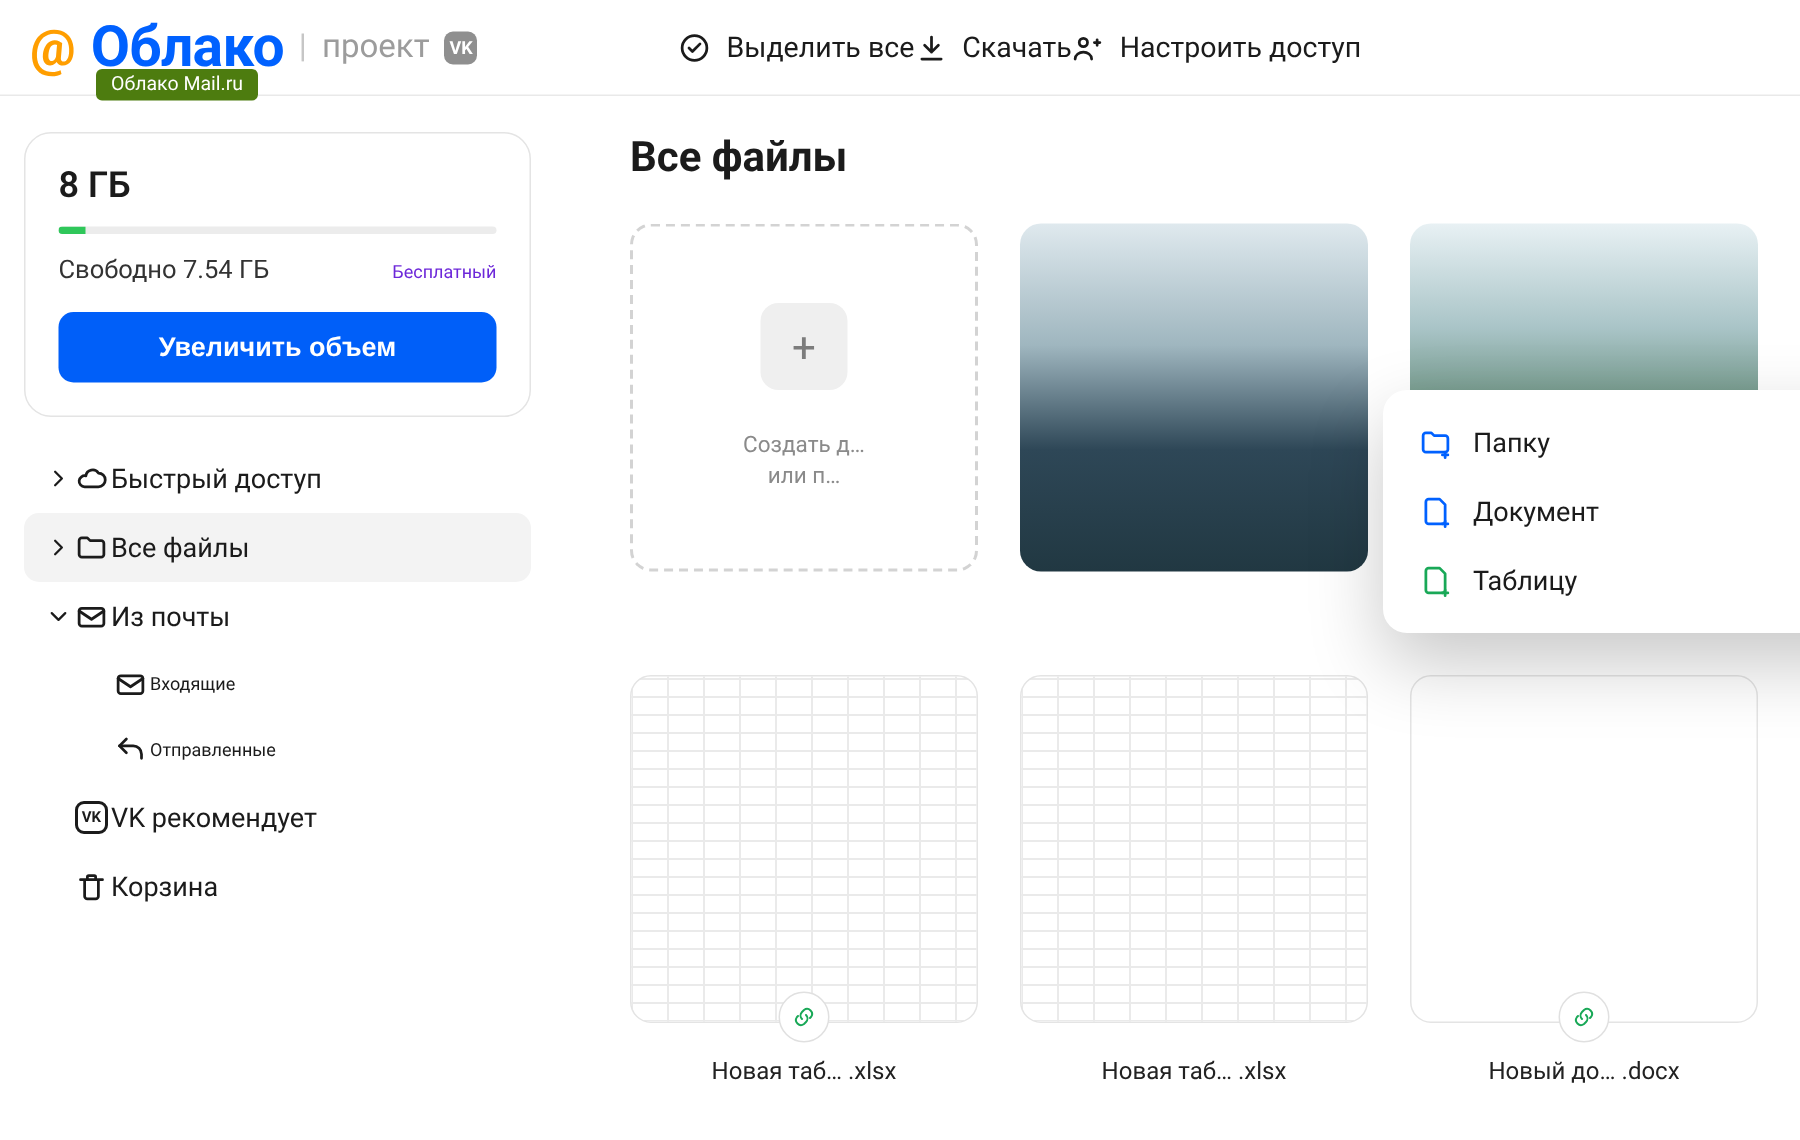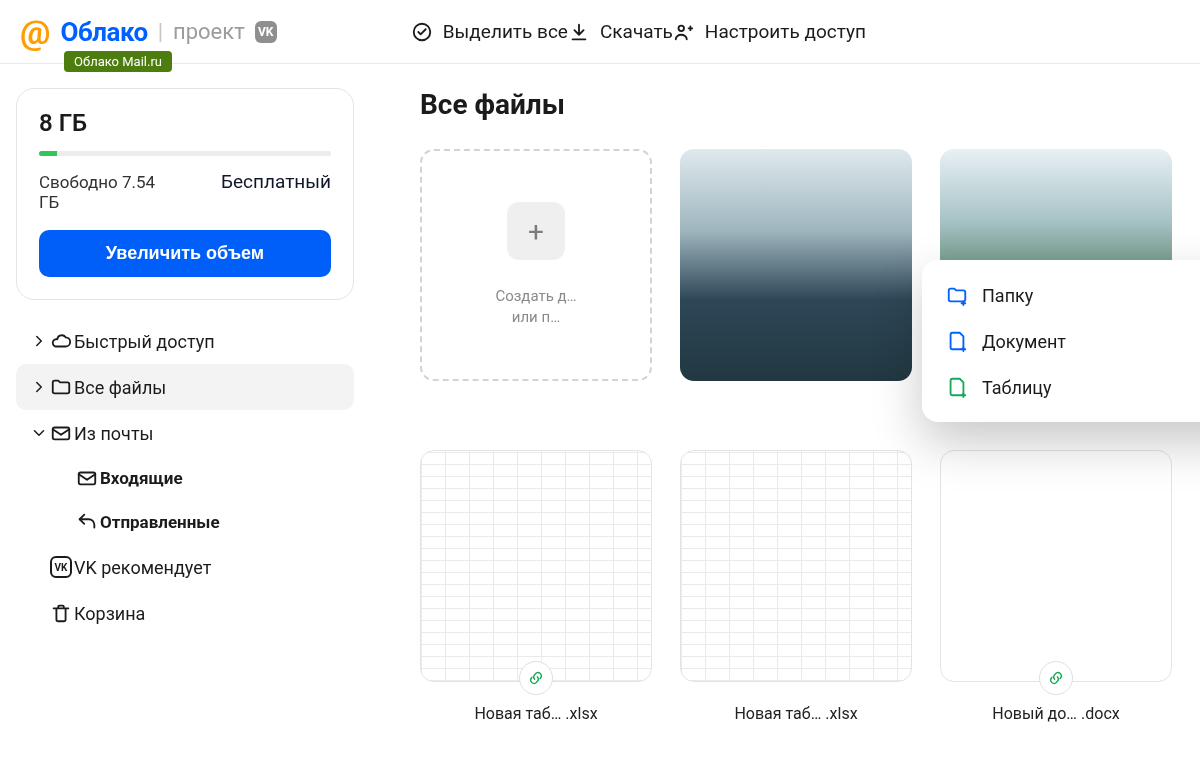--- a/index.html
+++ b/index.html
@@ -28,21 +28,21 @@
     position: relative;
   }
   .logo-at {
     color: #ff9e00;
     font-size: 34px;
     font-weight: 700;
     line-height: 1;
   }
   .logo-text {
     color: #0061ff;
-    font-size: 26px;
+    font-size: 38px;
     font-weight: 700;
     letter-spacing: -0.5px;
   }
   .logo-sep { color: #c6c6c6; font-size: 22px; }
   .project-label {
     color: #9c9c9c;
     font-size: 22px;
     font-weight: 400;
   }
   .vk-badge {
@@ -119,21 +119,21 @@
     background: #2fc75a;
   }
   .storage-row {
     display: flex;
     justify-content: space-between;
     align-items: baseline;
     margin-bottom: 18px;
     gap: 48px;
   }
   .storage-free { font-size: 17px; color: #333; }
-  .storage-plan { font-size: 19px; color: #0f172a; cursor: pointer; }
+  .storage-plan { font-size: 12px; color: #6d28d9; cursor: pointer; }
   .upgrade-btn {
     width: 100%;
     background: #005ff9;
     color: #fff;
     border: none;
     border-radius: 10px;
     padding: 13px 0;
     font-size: 18px;
     cursor: pointer;
     font-weight: bold;
@@ -147,21 +147,21 @@
     padding: 12px 14px;
     border-radius: 10px;
     font-size: 18px;
     cursor: pointer;
     color: #1b1b1b;
   }
   .nav-item.active { background: #f3f3f3; }
   .nav-item .chevron { width: 18px; flex-shrink:0; }
   .nav-item .nav-icon { width: 22px; height: 22px; flex-shrink:0; }
   .nav-sub { padding-left: 46px; }
-  .nav-sub .nav-item { padding: 11px 14px; font-size: 17px; font-weight: bold; }
+  .nav-sub .nav-item { padding: 11px 14px; font-size: 12px; }
 
   
   .page-title { font-size: 28px; font-weight: 700; margin-bottom: 28px; }
 
   .grid {
     display: grid;
     grid-template-columns: repeat(3, 232px);
     gap: 28px;
   }
   .tile { display:flex; flex-direction:column; align-items:center; }

